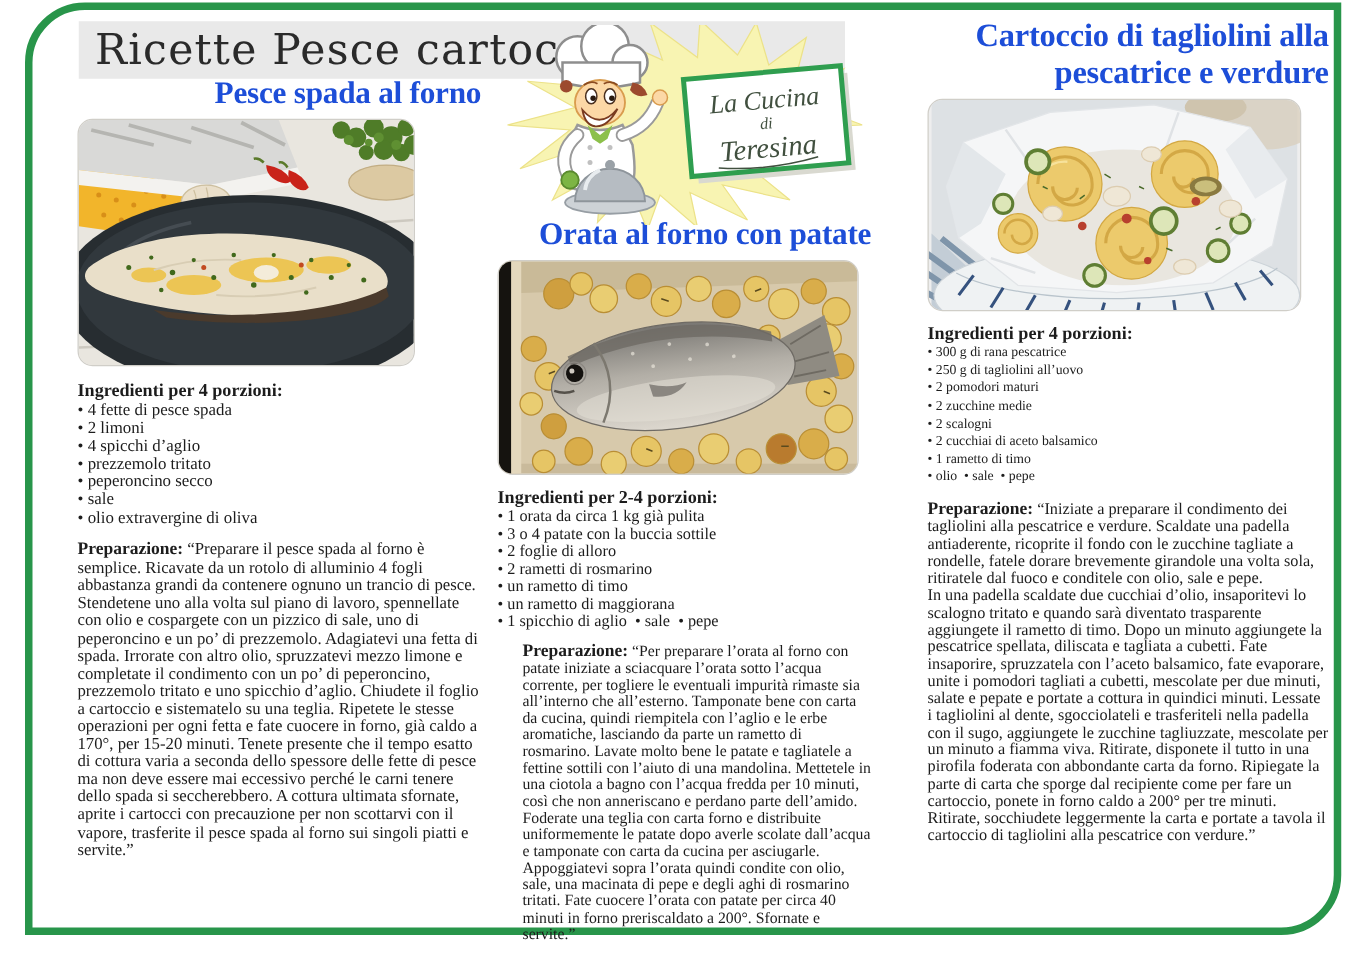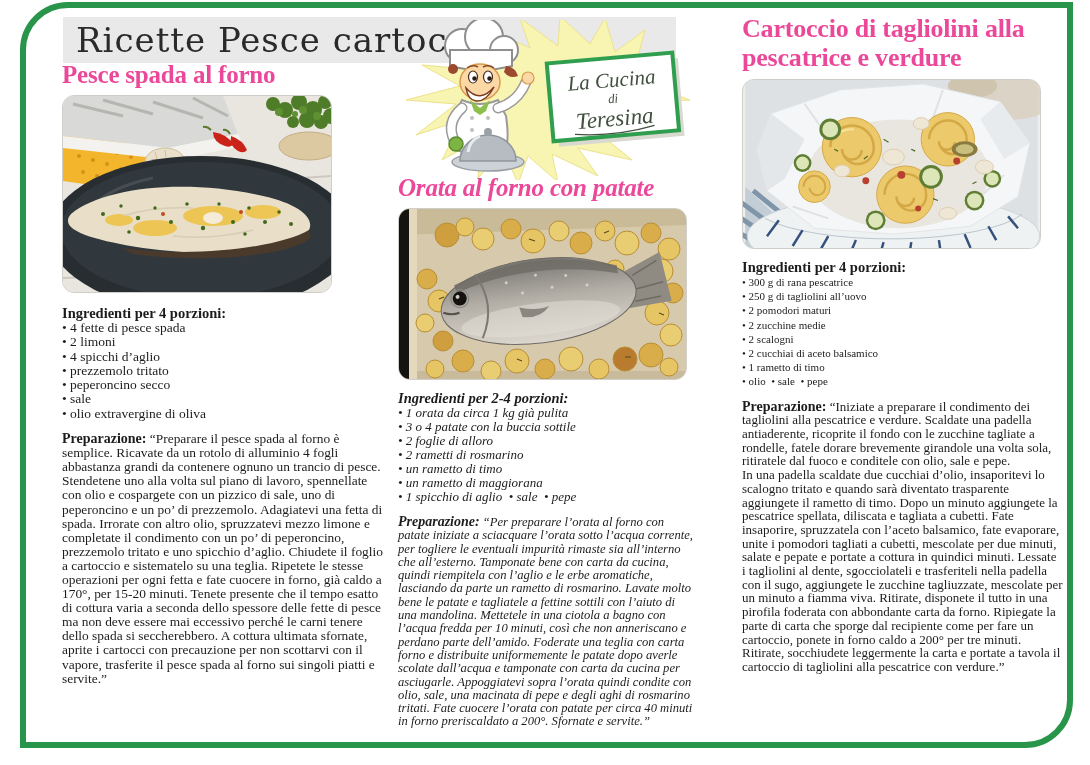--- a/index.html
+++ b/index.html
@@ -6,39 +6,39 @@
   #canvas{position:relative;width:1090px;height:765px;background:#ffffff;overflow:hidden;
           font-family:"Liberation Serif",serif;color:#1c1c1c;}
   .page-border{position:absolute;left:20px;top:2px;width:1041px;height:734px;
                border:6px solid #28954a;border-radius:48px 0 48px 0;z-index:0;}
   .title-bar{position:absolute;left:63px;top:17px;width:613px;height:46px;background:#e9e9e9;z-index:1;}
   .title-bar h1{margin:0;padding-left:13px;font-family:"DejaVu Serif",serif;font-weight:400;
                 font-size:34px;line-height:46px;color:#2a2a2a;letter-spacing:1px;white-space:nowrap;}
   .logo{position:absolute;left:400px;top:20px;width:290px;height:160px;z-index:3;}
   .col{position:absolute;z-index:2;}
   .col-left{left:62px;top:61px;width:323px;}
-  .col-mid{left:398px;top:174px;width:299px;font-style:italic;}
+  .col-mid{left:398px;top:174px;width:299px;}
   .col-right{left:742px;top:14px;width:321px;}
   h2{font-family:"Liberation Serif",serif;font-weight:700;font-size:25px;line-height:27px;
-     margin:0 0 7px;color:#ec4899;letter-spacing:-0.2px;}
+     margin:0 0 7px;color:#1d4ed8;letter-spacing:-0.2px;text-align:right;}
   .col-right h2{font-size:26px;line-height:29px;}
   .photo{border-radius:12px;overflow:hidden;border:1px solid #d0cec8;line-height:0;background:#eee;}
   .photo svg{display:block;}
   .col-left .photo{width:268px;height:196px;margin-bottom:13px;}
   .col-mid .photo{width:287px;height:170px;margin-bottom:11px;}
   .col-right .photo{width:297px;height:168px;margin-bottom:11px;}
   .ing-head{font-weight:700;font-size:14.5px;line-height:15px;margin:0;}
   .ing{font-size:13.5px;line-height:14.3px;}
   .ing::before{content:"\2022\00a0";}
   .col-mid .ing{font-size:13px;line-height:14px;}
   .col-right .ing{font-size:11px;line-height:14.2px;}
   .prep{margin:11px 0 0;font-size:13.4px;line-height:14.1px;}
   .prep b{font-size:14px;}
   .prep span{white-space:pre-line;}
-  .col-mid .prep{font-size:12.6px;line-height:13.3px;}
+  .col-mid .prep{font-size:12.6px;line-height:13.3px;margin-left:20px;}
   .col-right .prep{font-size:13px;line-height:13.7px;}
 </style>
 </head>
 <body>
 
 <div id="canvas">
   <div class="page-border"></div>
 
   <div class="title-bar">
     <h1>Ricette Pesce cartoccio</h1>

